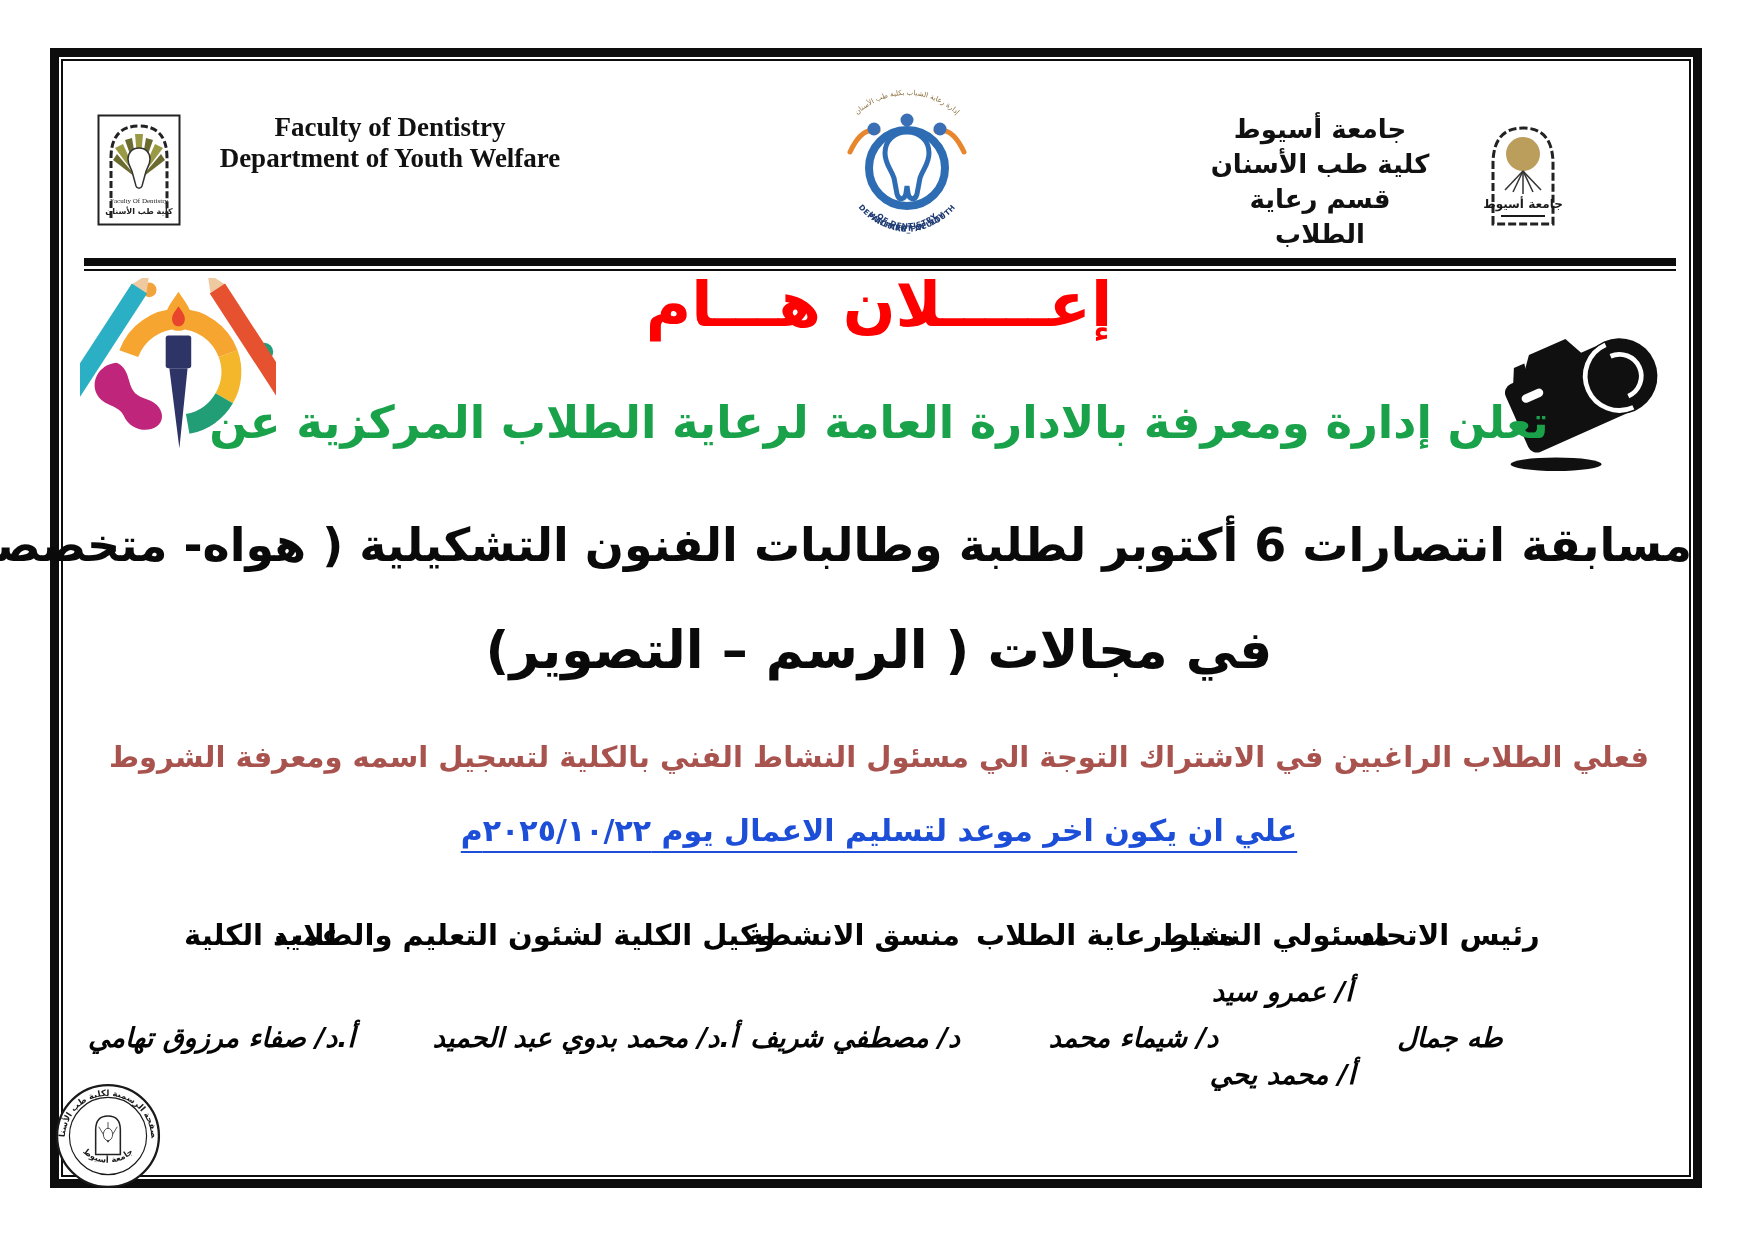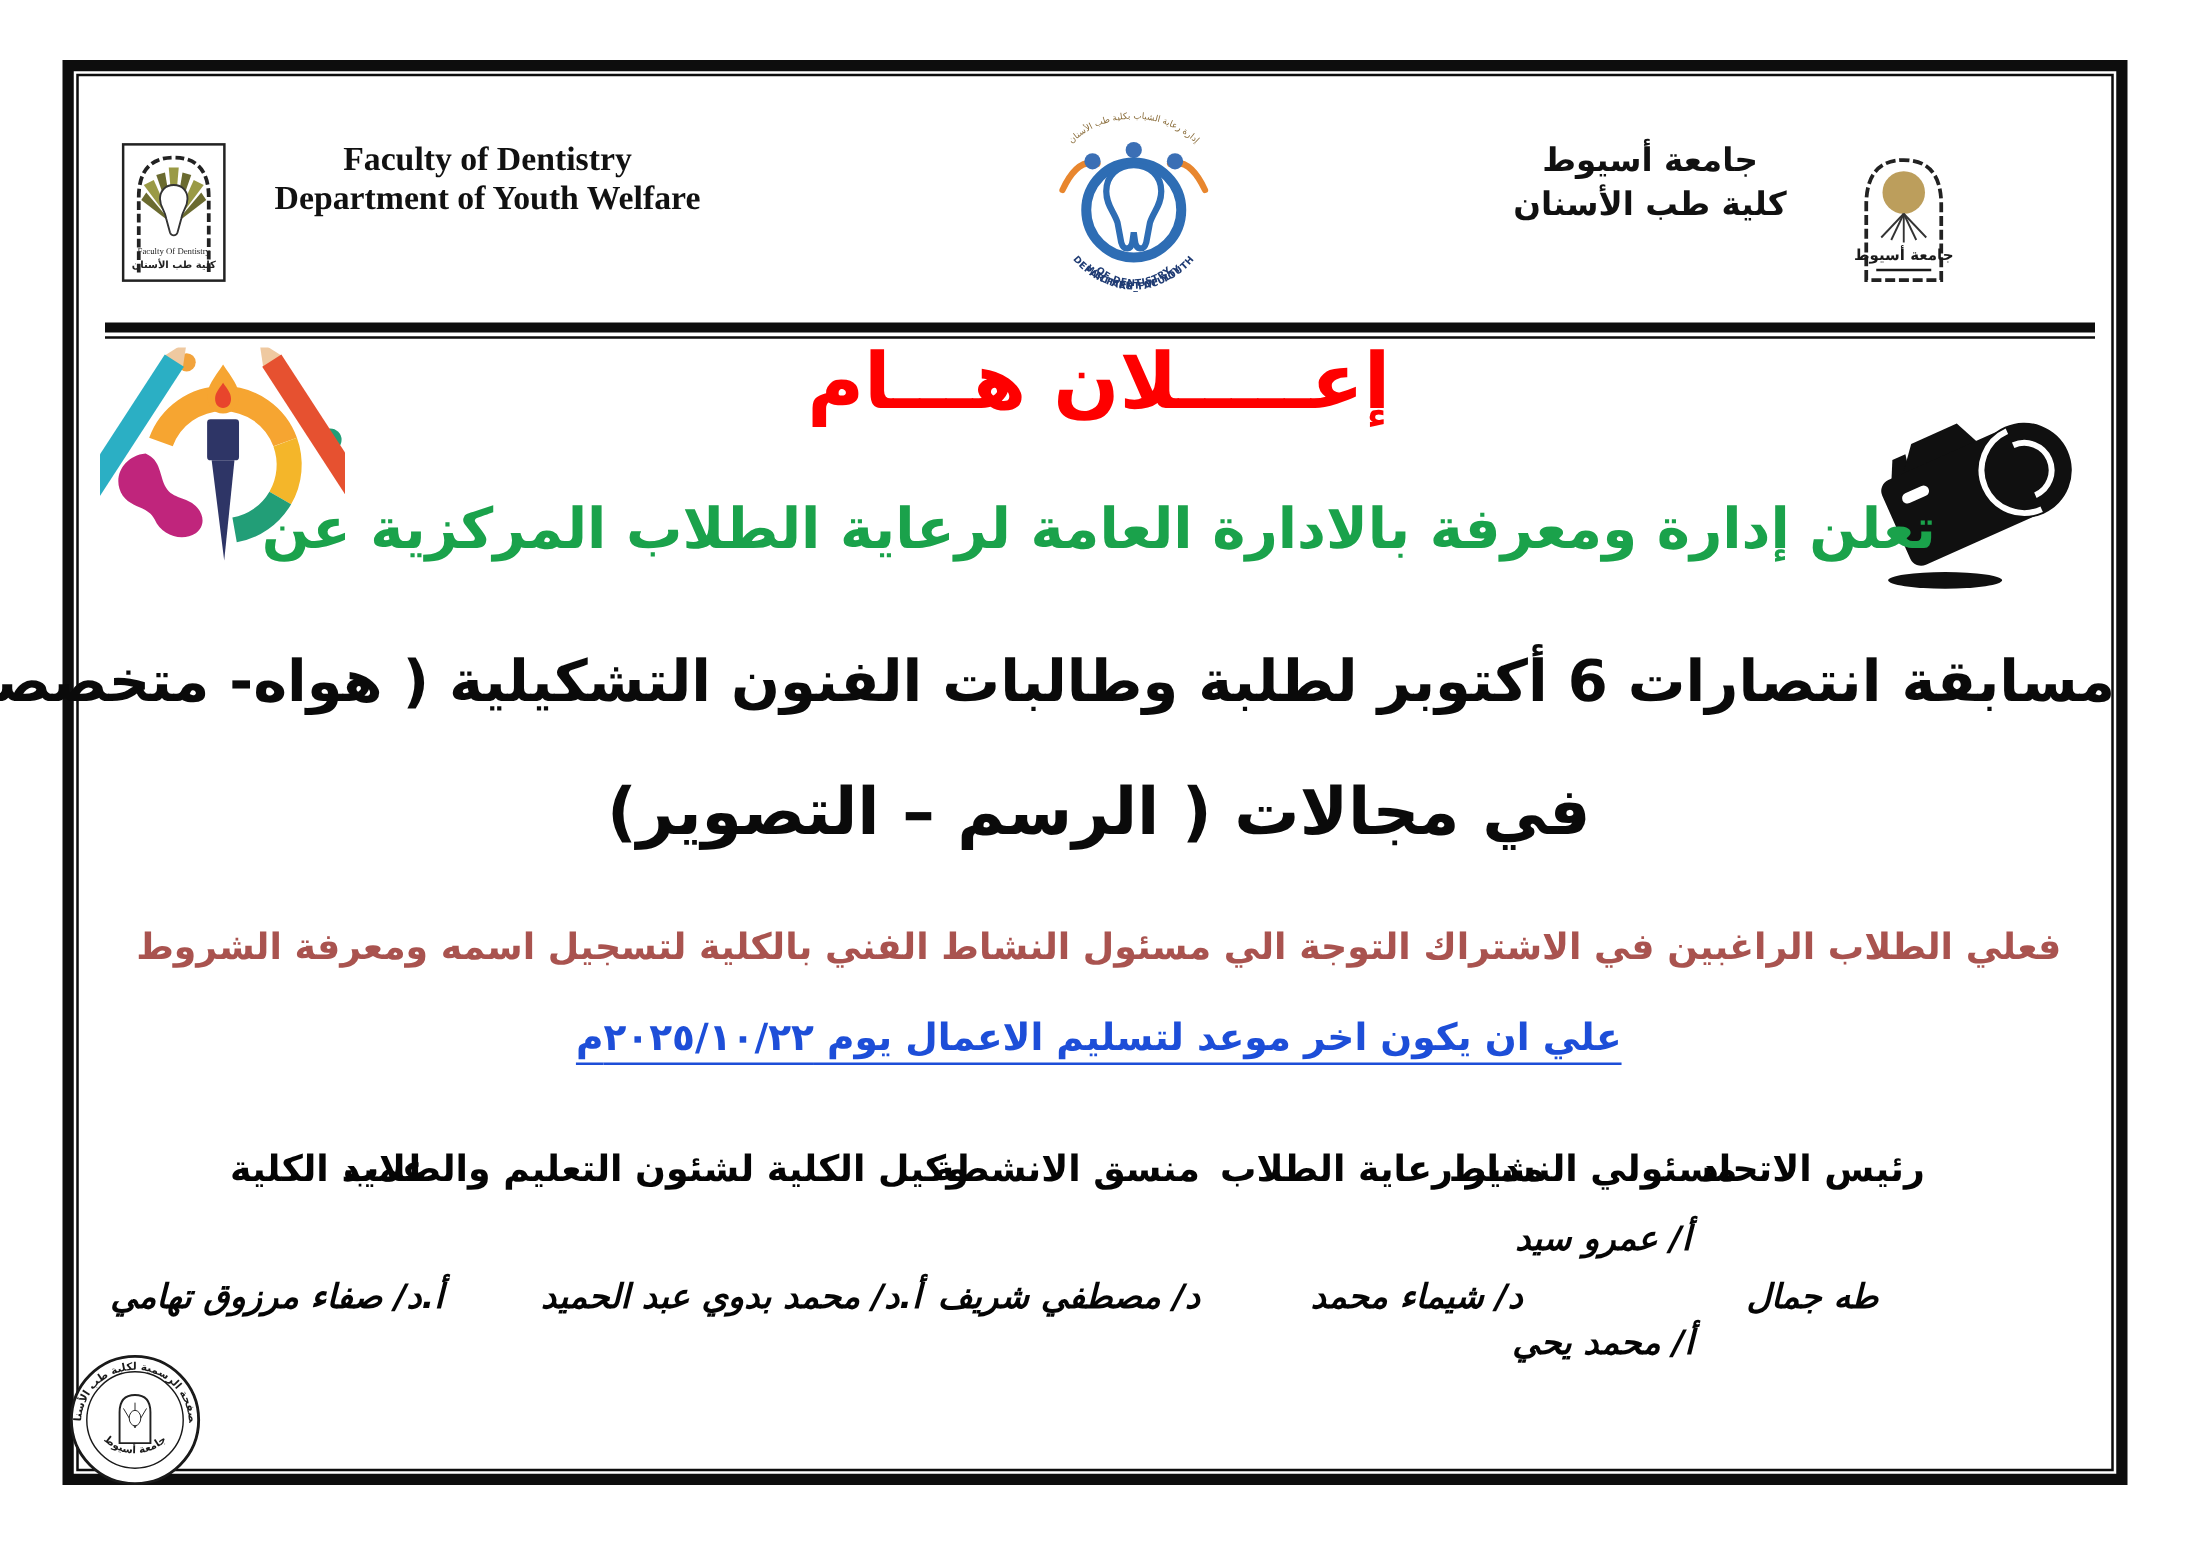--- a/index.html
+++ b/index.html
@@ -101,20 +101,21 @@
   <g font-size="7.5" font-weight="bold" fill="#1f3b73" letter-spacing="0.5">
     <text><textPath href="#arcB1" startOffset="50%" text-anchor="middle">DEPARTMENT OF YOUTH</textPath></text>
     <text><textPath href="#arcB2" startOffset="50%" text-anchor="middle">WELFARE_FACULTY</textPath></text>
     <text><textPath href="#arcB3" startOffset="50%" text-anchor="middle">OF DENTISTRY</textPath></text>
   </g>
 </svg>
 
 <div class="abs hdr-ar">
   <div>جامعة أسيوط</div>
   <div>كلية طب الأسنان</div>
+  <div>قسم رعاية الطلاب</div>
 </div>
 
 <svg class="abs" style="left:1483px;top:118px" width="80" height="112" viewBox="0 0 80 112">
   <path d="M10 106 V46 Q10 10 40 10 Q70 10 70 46 V106 Z" fill="none" stroke="#222" stroke-width="3" stroke-dasharray="8 3"></path>
   <circle cx="40" cy="36" r="17" fill="#bc9e5c"></circle>
   <g stroke="#333" stroke-width="1.5">
     <line x1="40" y1="53" x2="22" y2="72"></line>
       <line x1="40" y1="53" x2="30" y2="74"></line>
     <line x1="40" y1="53" x2="40" y2="76"></line>
       <line x1="40" y1="53" x2="50" y2="74"></line>

